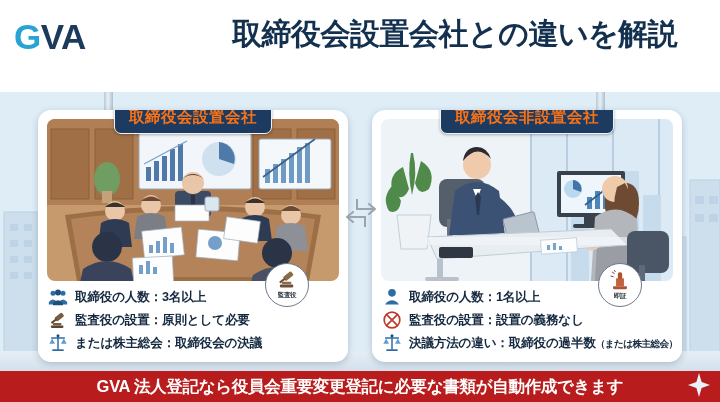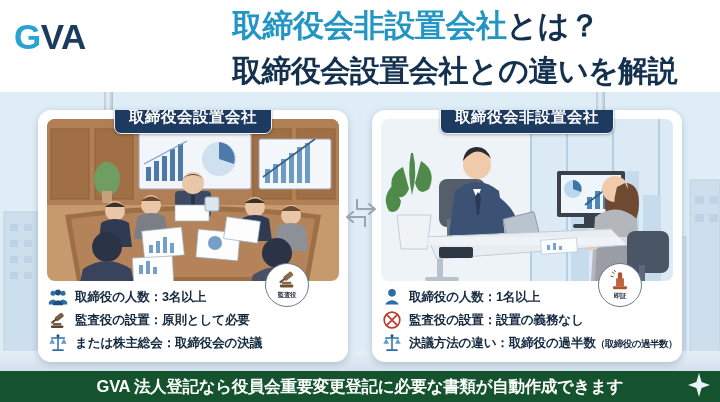--- a/index.html
+++ b/index.html
@@ -84,21 +84,21 @@
   .panel-left  { left:38px; }
   .panel-right { left:372px; }
 
   .illus {
     position:absolute; left:9px; top:9px; right:9px; height:162px;
     border-radius:8px; overflow:hidden;
   }
 
   .panel-badge {
     position:absolute; top:-8px; left:50%; transform:translateX(-50%);
-    background:#1d3a60; color:#ffffff;
+    background:#1d3a60; color:#f97316;
     font-size:15.5px; font-weight:bold; letter-spacing:0.5px;
     padding:4px 14px 5px; border-radius:7px;
     border:1.6px solid #eef3f8; white-space:nowrap;
     box-shadow:0 1px 3px rgba(0,0,0,.3);
     z-index:12;
   }
 
   
   .bullets {
     position:absolute; left:10px; right:10px; bottom:8px;
@@ -131,21 +131,21 @@
 
   
   .swap {
     position:absolute; left:341px; top:196px; width:40px; height:34px;
     z-index:15;
   }
 
   
   .footer {
     position:absolute; left:0; bottom:0; width:720px; height:31px;
-    background:#14532d;
+    background:#b91c1c;
     display:flex; align-items:center; justify-content:center;
     z-index:25;
   }
   .footer-txt {
     color:#ffffff; font-size:16.5px; font-weight:bold;
     letter-spacing:-0.3px; white-space:nowrap;
   }
   .sparkle { position:absolute; right:9px; top:1px; }
 </style>
 </head>
@@ -211,23 +211,20 @@
   </div>
 
   <div class="header">
     <div class="logo">
       <span class="logo-gva">
         <span class="logo-g">G</span><span class="logo-a">VA</span>
       </span>
     </div>
 
     <div class="title-block">
-      <div class="title-line1">
-        <span class="t-cyan">取締役会非設置会社</span><span class="t-navy">とは？</span>
-      </div>
       <div class="title-line2">取締役会設置会社との違いを解説</div>
     </div>
   </div>
 
   <div class="panel panel-left">
 
     <div class="illus">
       <svg viewBox="0 0 292 162" preserveAspectRatio="none" width="100%" height="100%">
         <rect width="292" height="162" fill="#c79a6e"></rect>
         <rect x="0" y="0" width="292" height="86" fill="#b07f55"></rect>
@@ -489,21 +486,21 @@
       </div>
       <div class="brow">
         <svg class="bico" viewBox="0 0 24 24">
           <rect x="11.1" y="4" width="1.8" height="16" fill="#2e6da4"></rect>
           <rect x="5" y="19.6" width="14" height="2" rx="1" fill="#2e6da4"></rect>
           <rect x="3.5" y="5.2" width="17" height="1.6" rx="0.8" fill="#2e6da4"></rect>
           <circle cx="12" cy="3.4" r="1.8" fill="#1d4f7c"></circle>
           <path d="M5 6.6 L1.6 13 h6.8 Z" fill="#5b9bd5"></path>
           <path d="M19 6.6 L15.6 13 h6.8 Z" fill="#5b9bd5"></path>
         </svg>
-        <span class="btxt"><span>決議方法の違い：取締役の過半数</span><small>（取締役の過半数）</small></span>
+        <span class="btxt"><span>決議方法の違い：取締役の過半数</span><small>（または株主総会）</small></span>
       </div>
     </div>
   </div>
 
   <div class="cbadge cb-right">
     <svg width="22" height="21" viewBox="0 0 24 24">
       <rect x="4" y="18.5" width="16" height="3.4" rx="1.2" fill="#b5502f"></rect>
       <rect x="7.5" y="9.5" width="9" height="9" fill="#c1623c"></rect>
       <rect x="9.5" y="2.5" width="5" height="8" rx="2" fill="#a9552f"></rect>
       <g stroke="#6b4a33" stroke-width="1.1" stroke-linecap="round">

